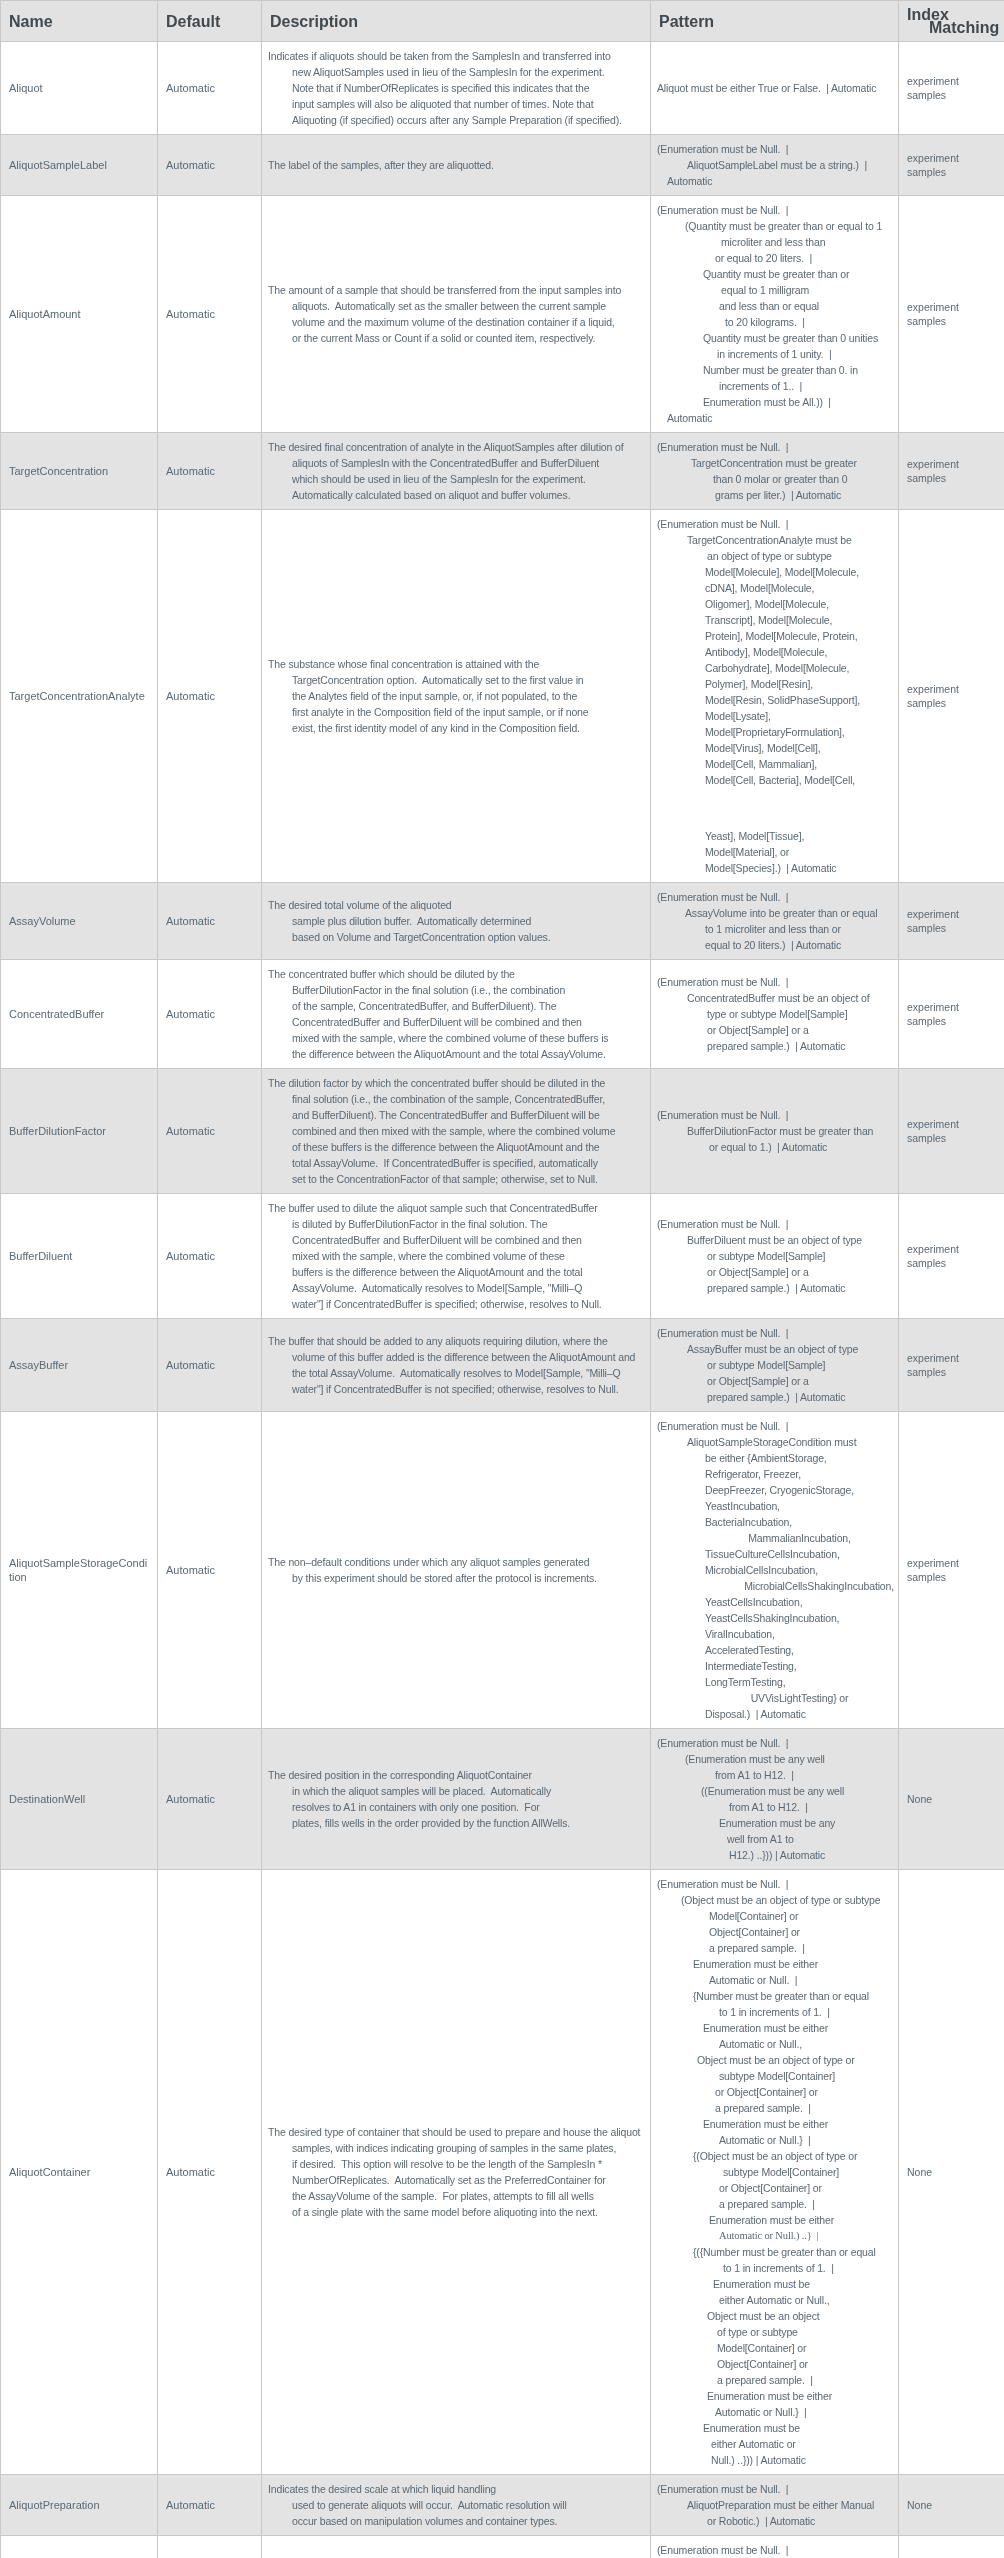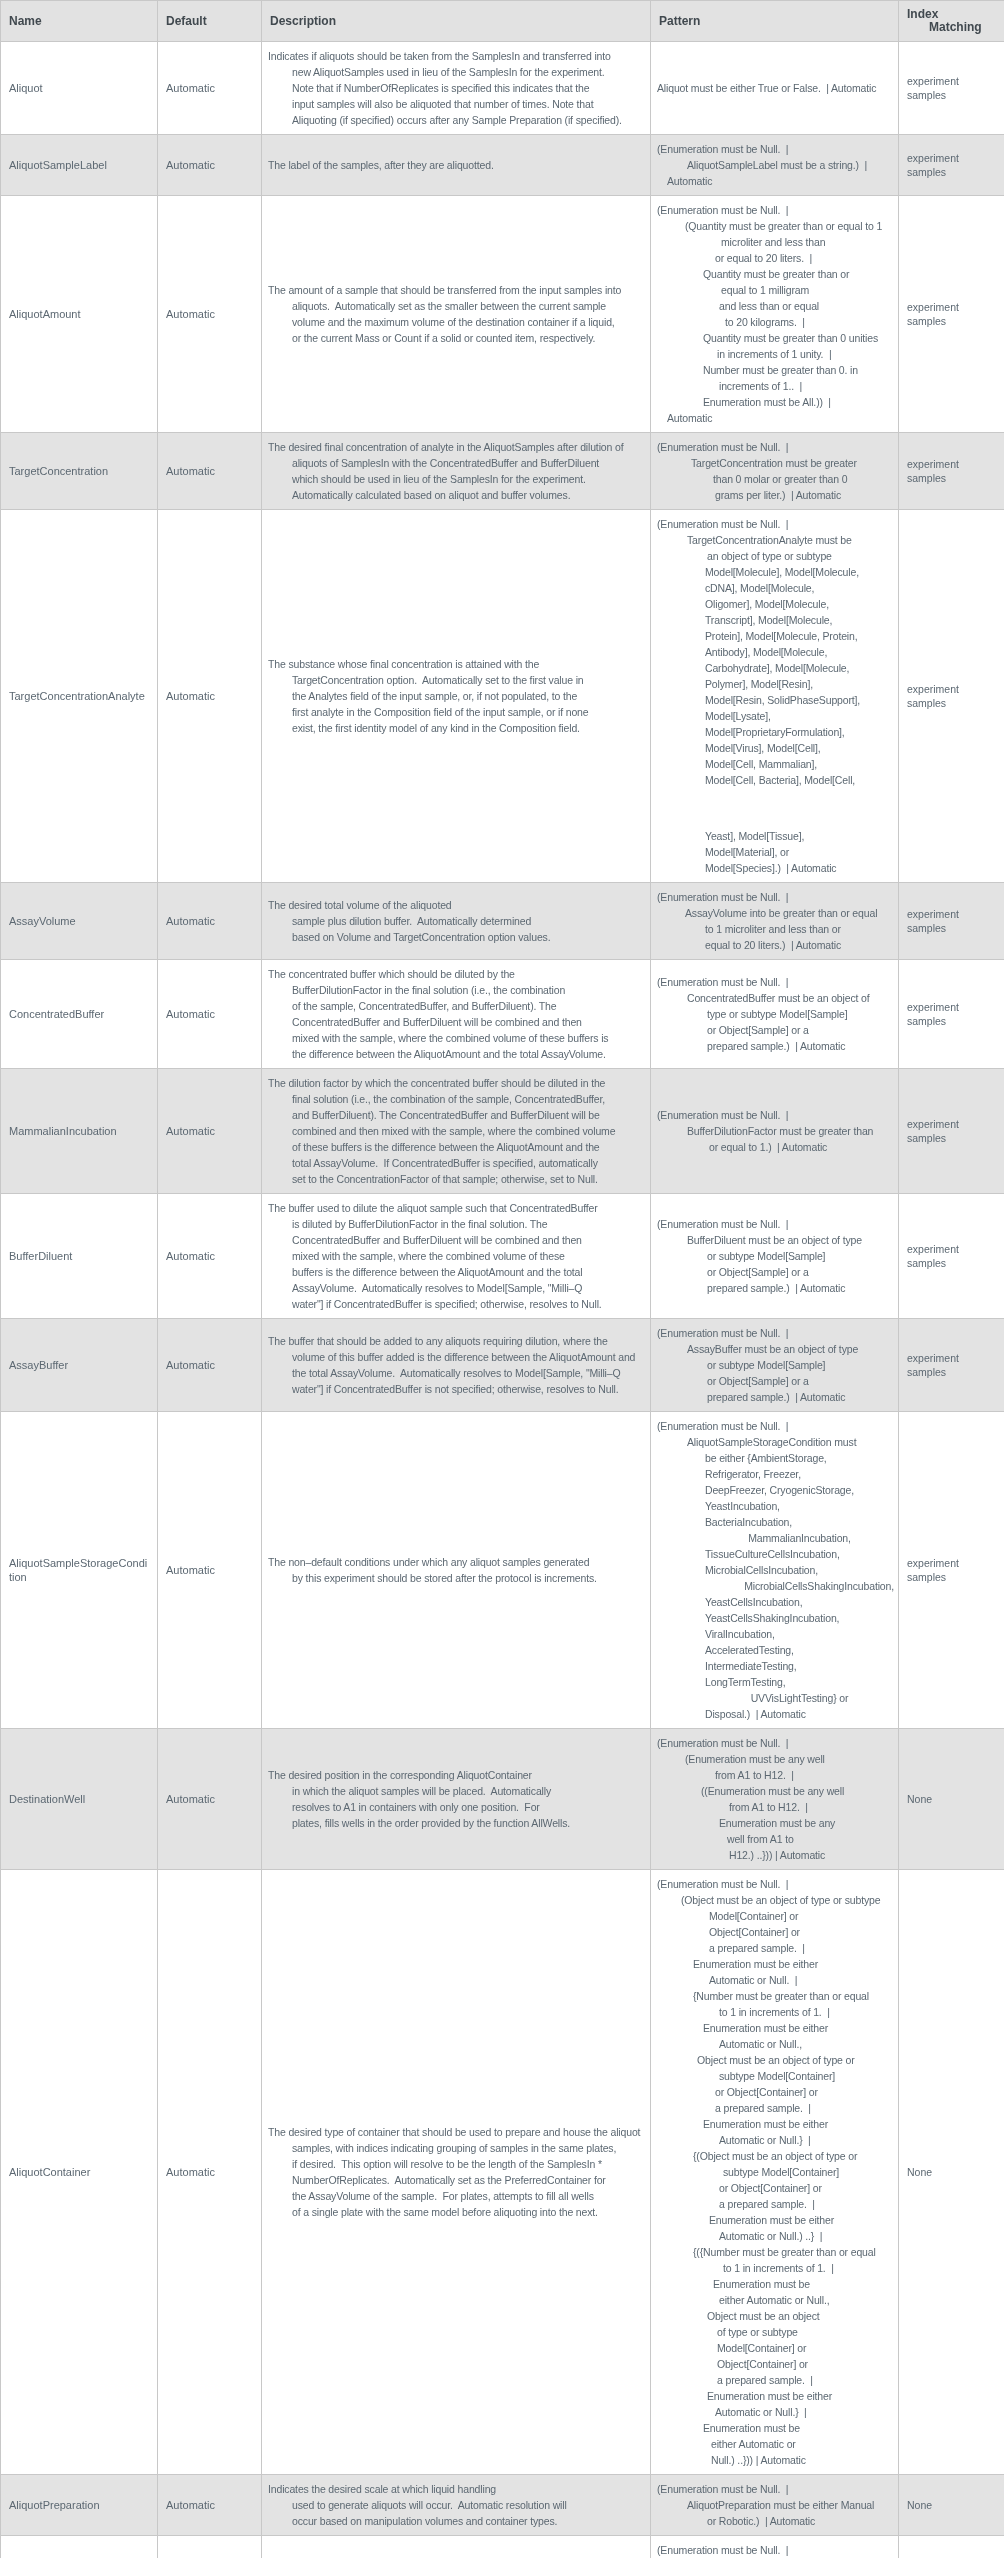--- a/index.html
+++ b/index.html
@@ -21,21 +21,21 @@
   }
   table.options-table th, table.options-table td {
     border: 1px solid #c8c8c8;
     vertical-align: middle;
     text-align: left;
     overflow: hidden;
   }
   thead th {
     background: #e2e2e2;
     color: #41494f;
-    font-size: 12px;
+    font-size: 16px;
     font-weight: bold;
     padding: 7px 8px;
     line-height: 13px;
     border-bottom: 2px solid #b2b2b2;
   }
   tbody tr.even { background: #ffffff; }
   tbody tr.odd  { background: #e3e3e3; }
   td { padding: 6px 8px; }
   td.c-name {
     font-size: 11px;
@@ -227,21 +227,21 @@
           <td class="c-pattern">
             <div class="ln" style="padding-left: 0px;">(Enumeration must be Null.  |</div>
             <div class="ln" style="padding-left: 30px;">ConcentratedBuffer must be an object of</div>
             <div class="ln" style="padding-left: 50px;">type or subtype Model[Sample]</div>
             <div class="ln" style="padding-left: 50px;">or Object[Sample] or a</div>
             <div class="ln" style="padding-left: 50px;">prepared sample.)  | Automatic</div>
           </td>
           <td class="c-index">experiment samples</td>
         </tr>
         <tr class="odd">
-          <td class="c-name">MammalianIncubation</td>
+          <td class="c-name">BufferDilutionFactor</td>
           <td class="c-default">Automatic</td>
           <td class="c-desc">
             <div class="ln" style="padding-left: 0px;">The dilution factor by which the concentrated buffer should be diluted in the</div>
             <div class="ln" style="padding-left: 24px;">final solution (i.e., the combination of the sample, ConcentratedBuffer,</div>
             <div class="ln" style="padding-left: 24px;">and BufferDiluent). The ConcentratedBuffer and BufferDiluent will be</div>
             <div class="ln" style="padding-left: 24px;">combined and then mixed with the sample, where the combined volume</div>
             <div class="ln" style="padding-left: 24px;">of these buffers is the difference between the AliquotAmount and the</div>
             <div class="ln" style="padding-left: 24px;">total AssayVolume.  If ConcentratedBuffer is specified, automatically</div>
             <div class="ln" style="padding-left: 24px;">set to the ConcentrationFactor of that sample; otherwise, set to Null.</div>
           </td>
@@ -369,21 +369,21 @@
             <div class="ln" style="padding-left: 62px;">subtype Model[Container]</div>
             <div class="ln" style="padding-left: 58px;">or Object[Container] or</div>
             <div class="ln" style="padding-left: 58px;">a prepared sample.  |</div>
             <div class="ln" style="padding-left: 46px;">Enumeration must be either</div>
             <div class="ln" style="padding-left: 62px;">Automatic or Null.}  |</div>
             <div class="ln" style="padding-left: 36px;">{(Object must be an object of type or</div>
             <div class="ln" style="padding-left: 66px;">subtype Model[Container]</div>
             <div class="ln" style="padding-left: 62px;">or Object[Container] or</div>
             <div class="ln" style="padding-left: 62px;">a prepared sample.  |</div>
             <div class="ln" style="padding-left: 52px;">Enumeration must be either</div>
-            <div class="ln" style="padding-left: 62px;">Automatic or Null.) ..}  |</div>
+            <div class="ln" style="padding-left: 62px; font-family: Liberation Serif, serif;">Automatic or Null.) ..}  |</div>
             <div class="ln" style="padding-left: 36px;">{({Number must be greater than or equal</div>
             <div class="ln" style="padding-left: 66px;">to 1 in increments of 1.  |</div>
             <div class="ln" style="padding-left: 56px;">Enumeration must be</div>
             <div class="ln" style="padding-left: 62px;">either Automatic or Null.,</div>
             <div class="ln" style="padding-left: 50px;">Object must be an object</div>
             <div class="ln" style="padding-left: 60px;">of type or subtype</div>
             <div class="ln" style="padding-left: 60px;">Model[Container] or</div>
             <div class="ln" style="padding-left: 60px;">Object[Container] or</div>
             <div class="ln" style="padding-left: 60px;">a prepared sample.  |</div>
             <div class="ln" style="padding-left: 50px;">Enumeration must be either</div>

